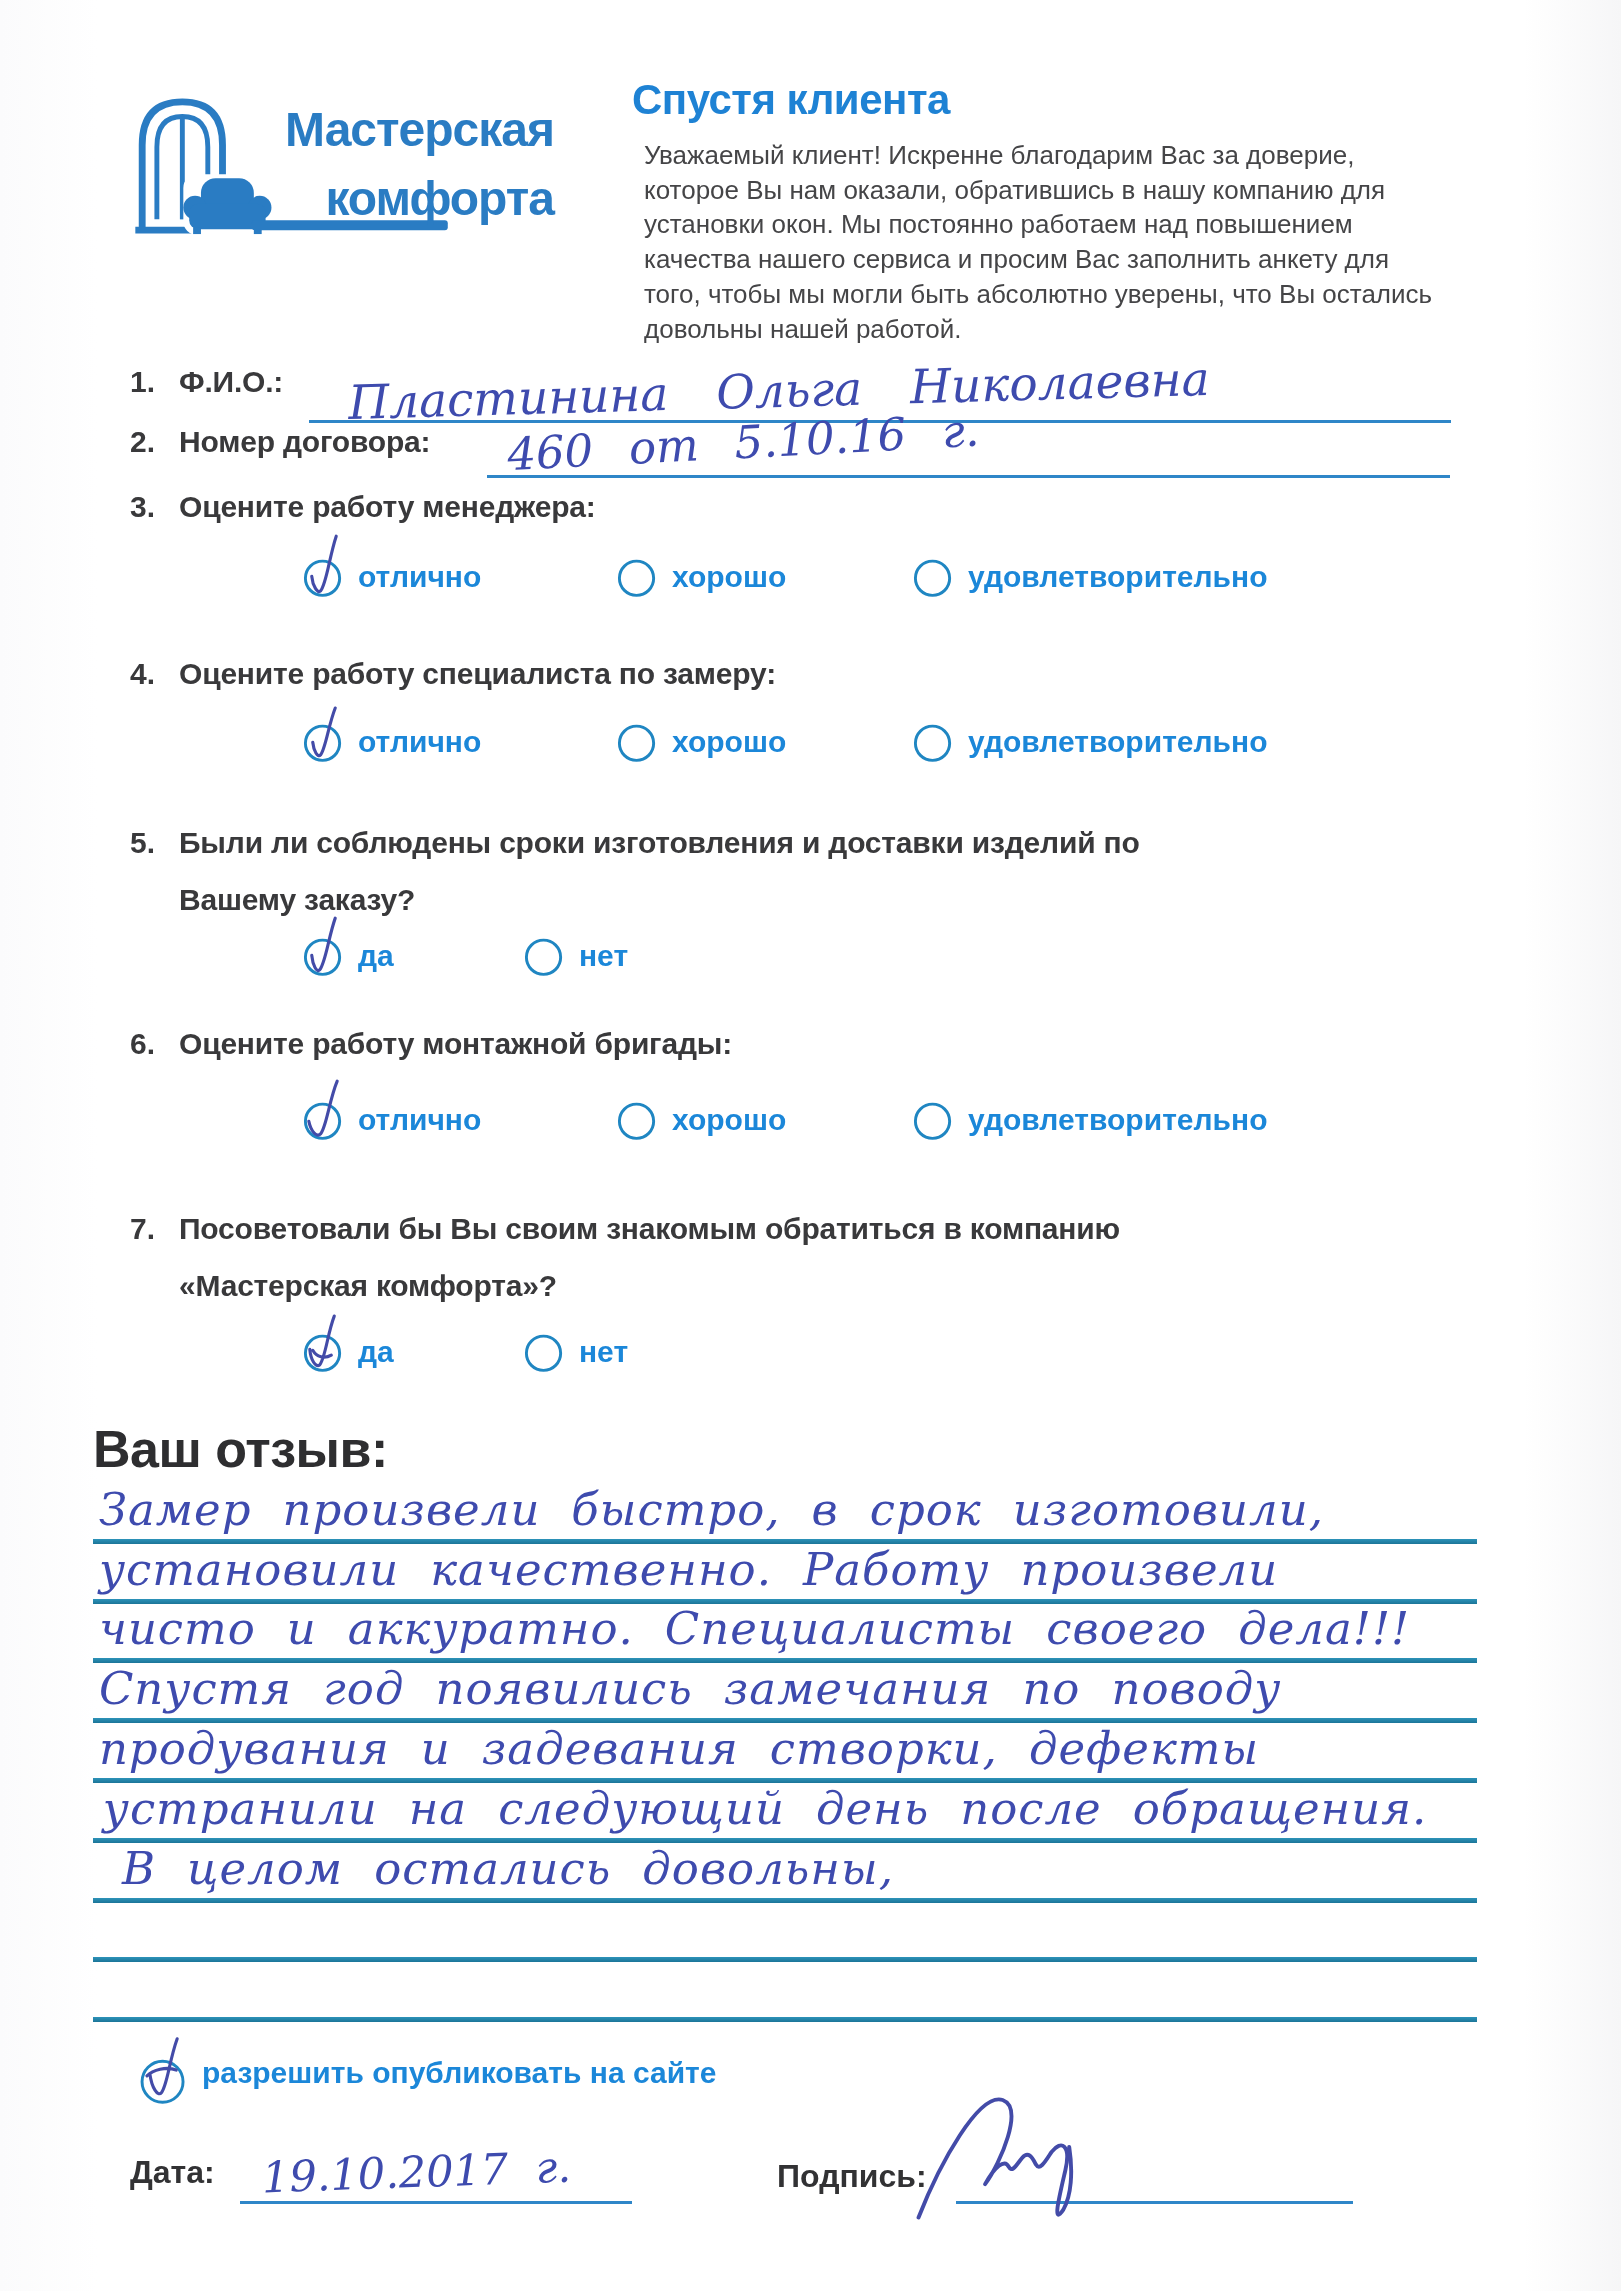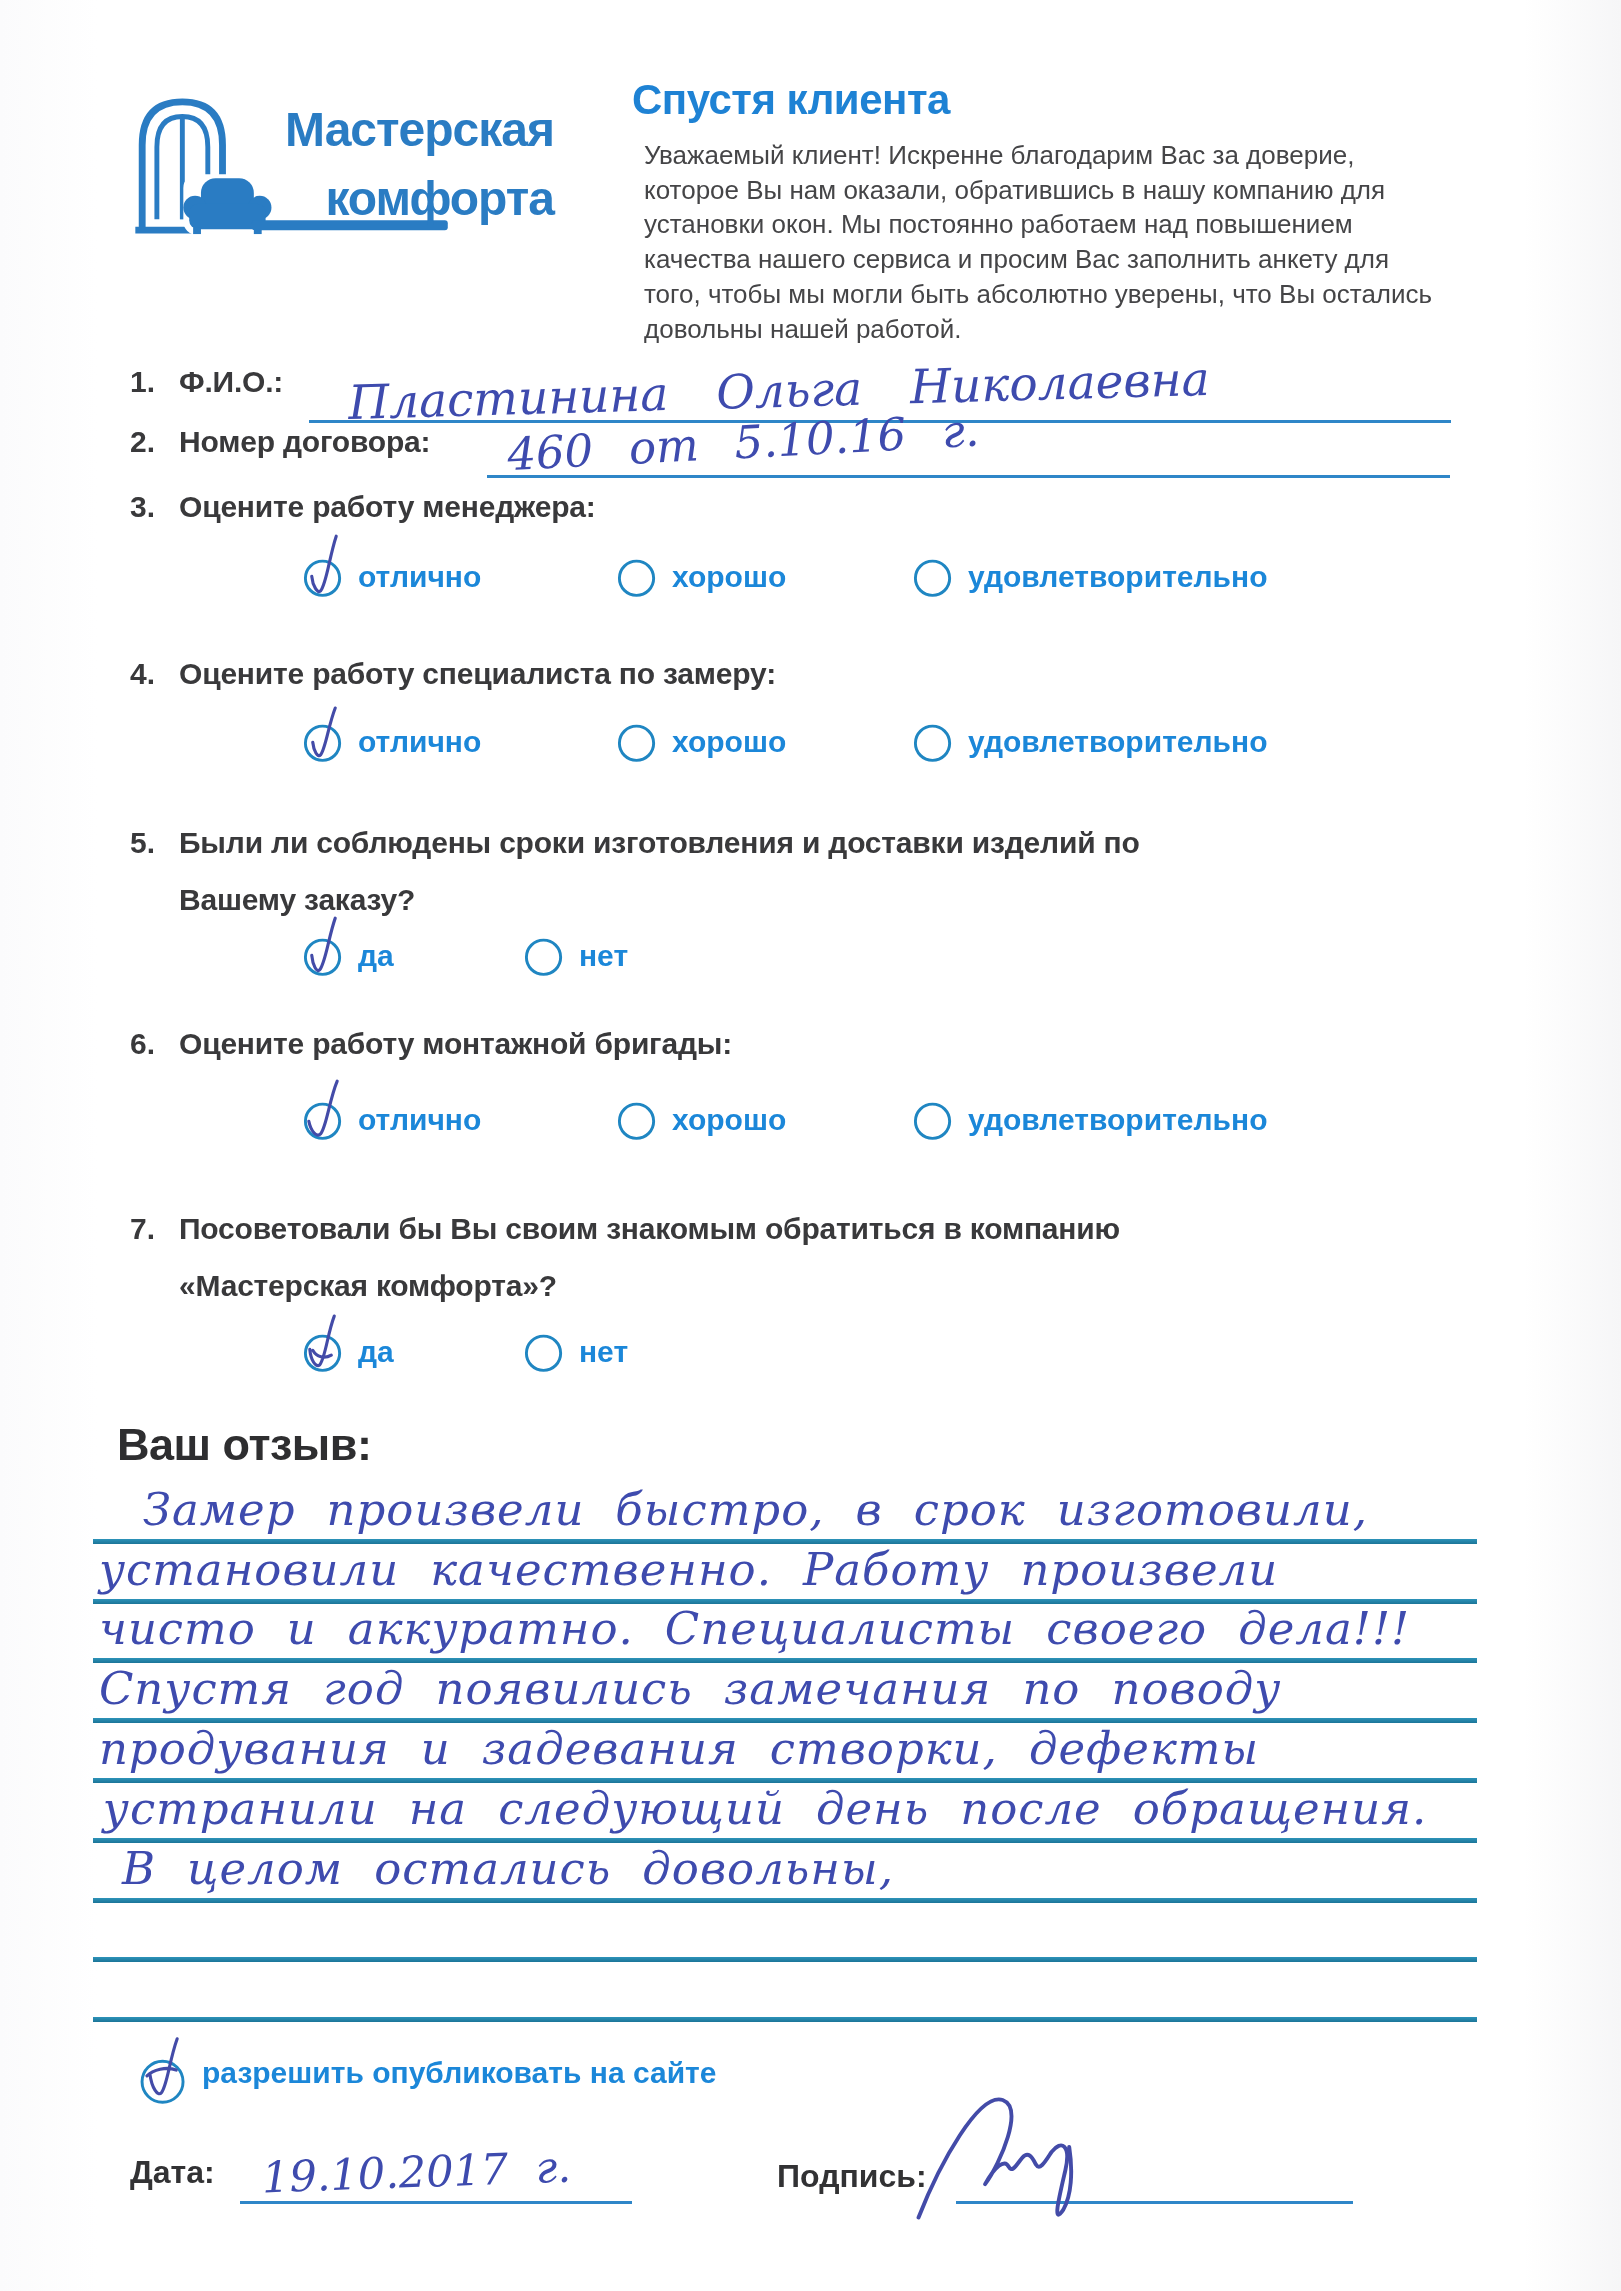--- a/index.html
+++ b/index.html
@@ -32,21 +32,21 @@
     font-family:"DejaVu Serif", serif;font-style:italic;
     color:#3e4bae;white-space:nowrap;
   }
   .hline .hw{position:absolute;left:13.7px;bottom:5.9px;}
   .optrow{position:absolute;height:71px;left:0;width:1621px;margin-left:48px;}
   .opt{position:absolute;top:0;height:71px;}
   .opt .circle{position:absolute;left:0;top:0;overflow:visible;}
   .opt .check{position:absolute;left:0;top:0;overflow:visible;}
   .opt .olabel{position:absolute;left:57px;top:29px;font-size:30px;font-weight:700;color:#1b87d9;white-space:nowrap;}
   
-  .review-h{position:absolute;left:93px;font-size:45px;font-weight:700;color:#2e2e30;letter-spacing:-0.5px;margin-left:24px;}
+  .review-h{position:absolute;left:93px;font-size:52px;font-weight:700;color:#2e2e30;letter-spacing:-0.5px;}
   .rule{position:absolute;left:93px;width:1384px;height:4.9px;
         background:linear-gradient(180deg,#2d93b9 0%,#1b7598 100%);}
   .rule .hw{position:absolute;bottom:7.8px;font-size:45px;letter-spacing:1px;word-spacing:15.7px;}
   
   .pub-label{position:absolute;left:202px;top:2056px;font-size:30px;font-weight:700;color:#1b87d9;}
   .f-label{position:absolute;font-size:32px;font-weight:700;color:#323234;}
   .sig{position:absolute;left:897px;top:2053px;width:274px;height:186px;overflow:visible;}
   .pen{stroke:#434ba8;fill:none;stroke-linecap:round;stroke-linejoin:round;}
 </style>
 </head>
@@ -226,21 +226,21 @@
       <svg class="circle" width="45" height="71" viewBox="0 0 46 72">
           <circle cx="22" cy="48" r="17.5" fill="none" stroke="#1f86c2" stroke-width="3"></circle>
         </svg>
       <span class="olabel">нет</span>
     </div>
   </div>
 
   <div class="review-h" style="top:1419px;">Ваш отзыв:</div>
 
   <div class="rule" style="top:1539px;">
-    <span class="hw" style="left:5.9px;margin-left:44px;">Замер произвели быстро, в срок изготовили,</span>
+    <span class="hw" style="left:5.9px;">Замер произвели быстро, в срок изготовили,</span>
   </div>
   <div class="rule" style="top:1599px;">
     <span class="hw" style="left:5.9px;">установили качественно. Работу произвели</span>
   </div>
   <div class="rule" style="top:1658px;">
     <span class="hw" style="left:5.9px;">чисто и аккуратно. Специалисты своего дела!!!</span>
   </div>
   <div class="rule" style="top:1718px;">
     <span class="hw" style="left:5.9px;">Спустя год появились замечания по поводу</span>
   </div>

